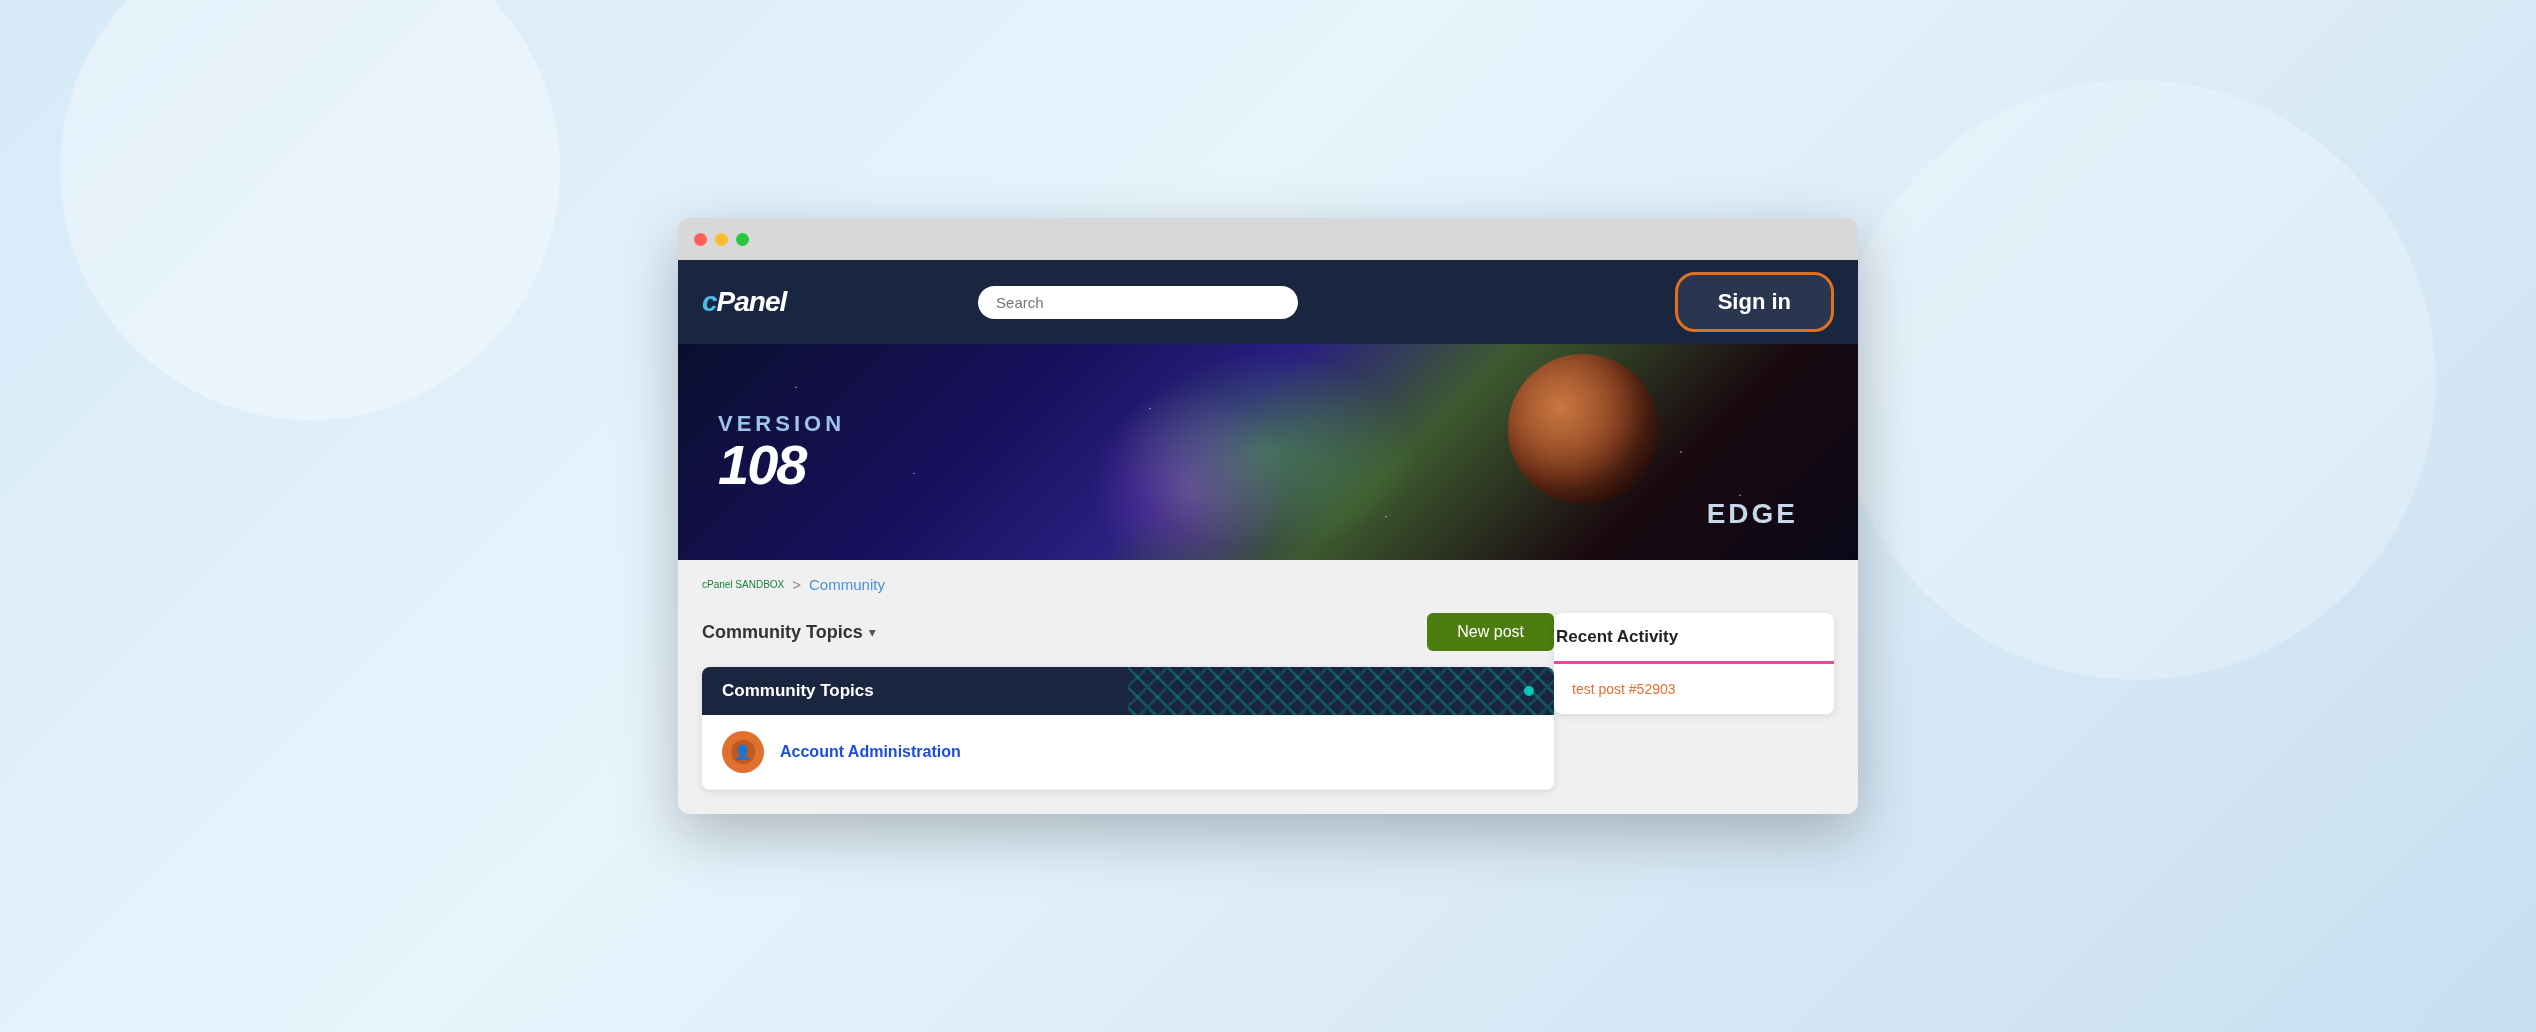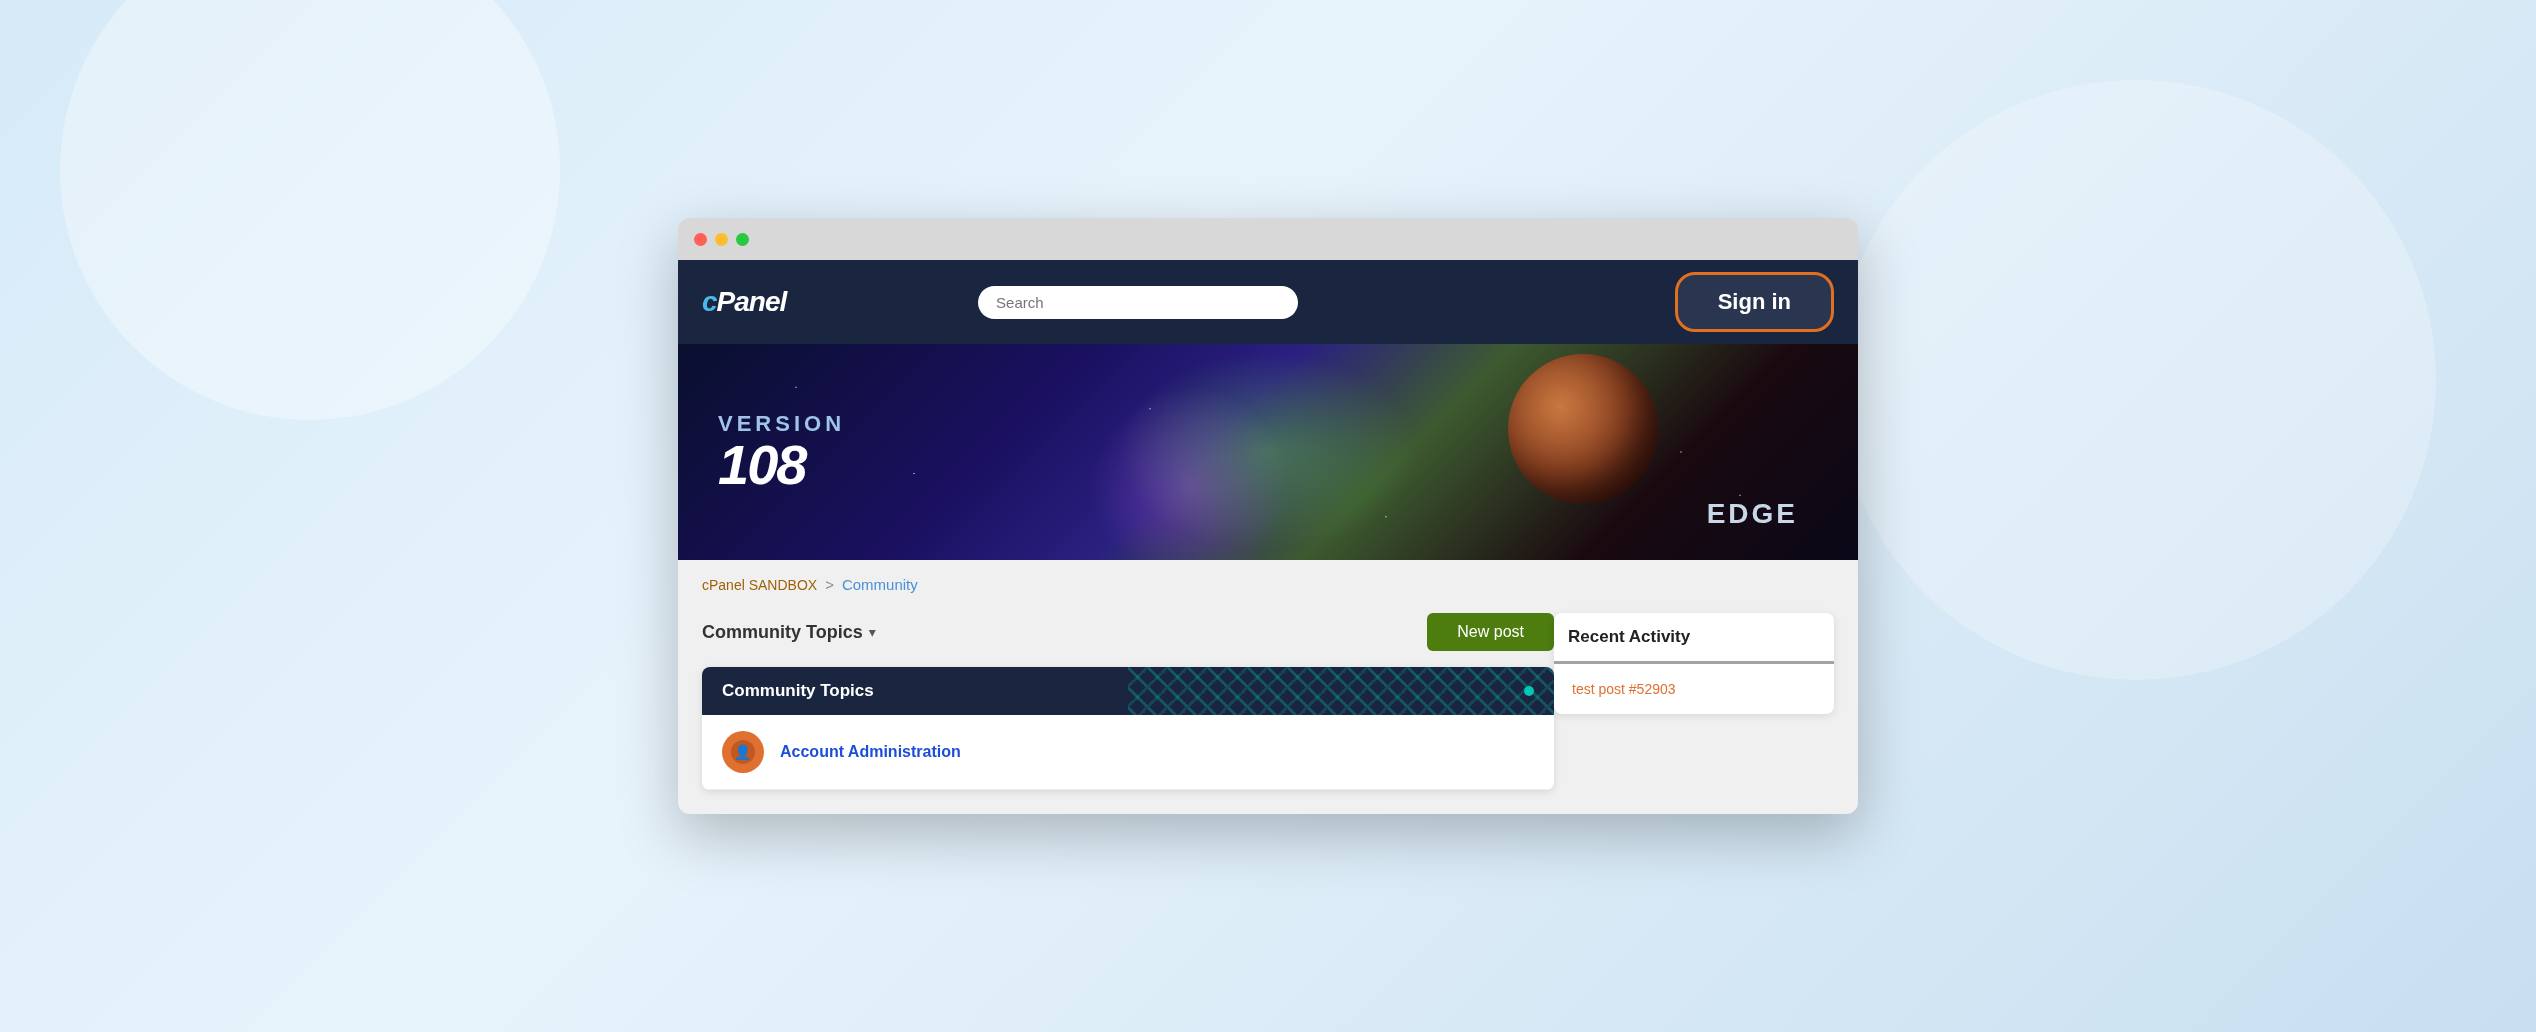--- a/index.html
+++ b/index.html
@@ -226,22 +226,22 @@
 
     
     .breadcrumb {
       display: flex;
       align-items: center;
       gap: 8px;
       margin-bottom: 20px;
     }
 
     .breadcrumb-link {
-      color: #a16207;
-      font-size: 14px;
+      color: #15803d;
+      font-size: 10px;
       cursor: pointer;
       text-decoration: none;
     }
 
     .breadcrumb-sep {
       color: #888;
       font-size: 15px;
     }
 
     .breadcrumb-current {
@@ -389,22 +389,22 @@
     }
 
     .recent-activity-card {
       background: white;
       border-radius: 8px;
       overflow: hidden;
       box-shadow: 0 2px 8px rgba(0,0,0,0.1);
     }
 
     .recent-activity-header {
-      padding: 14px 14px;
-      border-bottom: 3px solid #a3a3a3;
+      padding: 14px 2px;
+      border-bottom: 3px solid #ec4899;
     }
 
     .recent-activity-title {
       font-size: 17px;
       font-weight: 700;
       color: #222;
     }
 
     .recent-activity-body {
       padding: 16px 18px;

